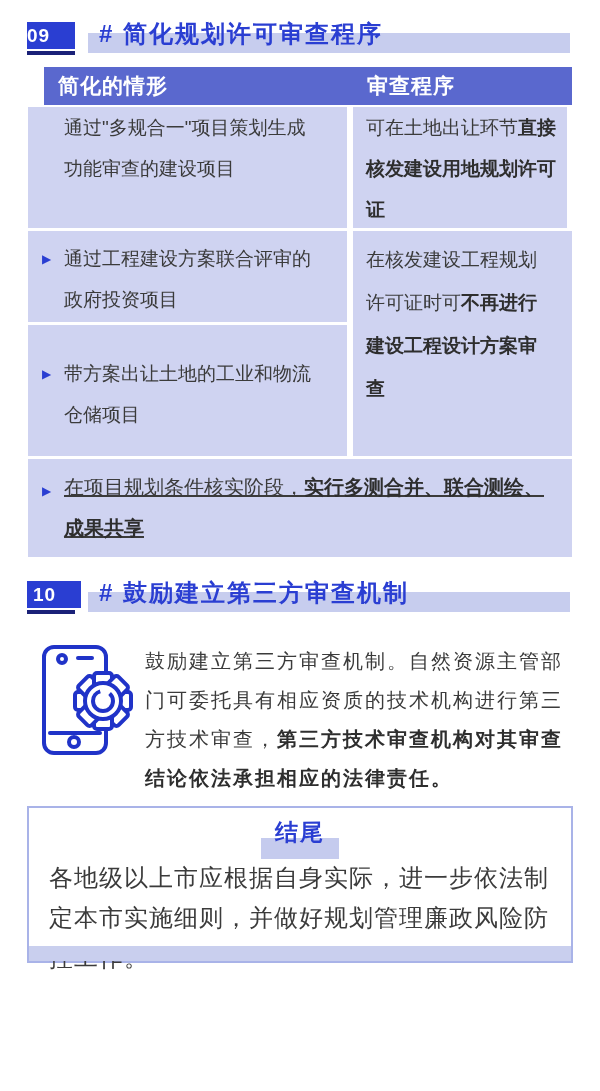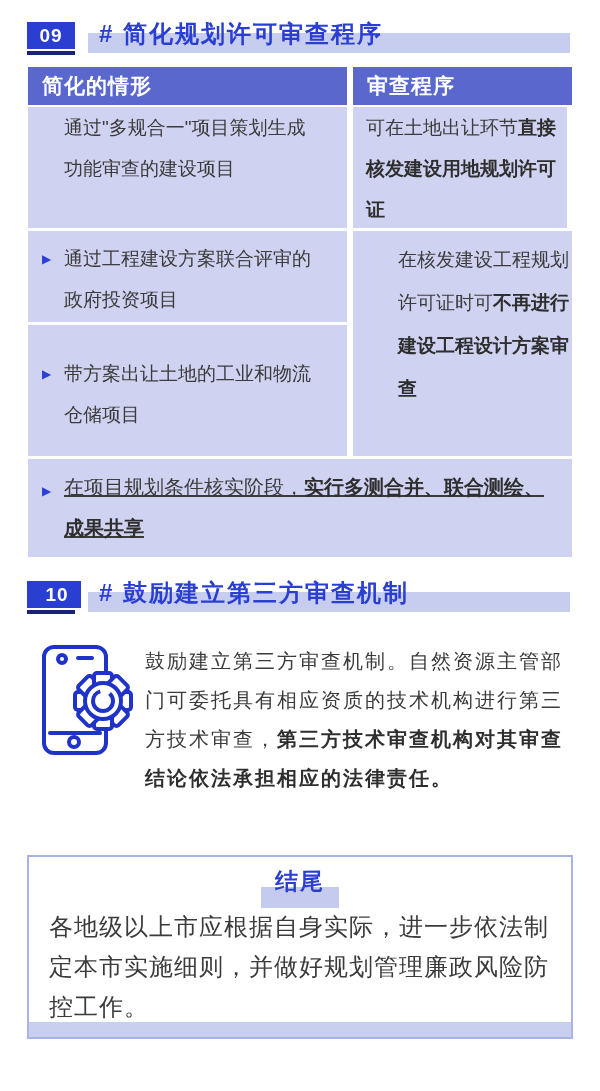--- a/index.html
+++ b/index.html
@@ -10,21 +10,21 @@
     --cellbg:#cfd3f1;
     --ink:#3b3b3b;
     --boxborder:#a9b3e8;
     --strip:#c9cfee;
   }
   html,body{margin:0;padding:0;background:#ffffff;}
   body{font-family:"Liberation Sans", sans-serif;}
   .page{position:relative;width:600px;height:1091px;background:#ffffff;overflow:hidden;}
 
   .badge{position:absolute;width:48px;height:27px;background:var(--blue);color:#fff;
-         font-weight:bold;font-size:19px;line-height:27px;text-align:center;letter-spacing:1px;}
+         font-weight:bold;font-size:19px;line-height:27px;letter-spacing:1px;}
   .badge-line{position:absolute;width:48px;height:4px;background:var(--navy);}
   .head-bar{position:absolute;height:20px;background:var(--lav);}
   .head-title{position:absolute;color:var(--blue);font-weight:bold;font-size:24px;
               letter-spacing:2px;white-space:nowrap;line-height:30px;}
 
   .th{position:absolute;height:38px;background:var(--thbg);color:#ffffff;font-weight:bold;
       font-size:21px;line-height:38px;padding-left:14px;box-sizing:border-box;letter-spacing:1px;}
   .cell{position:absolute;background:var(--cellbg);box-sizing:border-box;}
   .cell-text{color:var(--ink);font-size:19px;line-height:41px;}
   .cell-text b{font-weight:bold;color:#2e2e2e;}
@@ -45,21 +45,21 @@
 </head>
 <body>
 
 <div class="page">
 
   <div class="head-bar" style="left:88px;top:33px;width:482px;"></div>
   <div class="badge" style="left:27px;top:22px;">09</div>
   <div class="badge-line" style="left:27px;top:51px;"></div>
   <div class="head-title" style="left:99px;top:19px;"># 简化规划许可审查程序</div>
 
-  <div class="th" style="left:28px;top:67px;width:319px;">简化的情形</div>
+  <div class="th" style="left:44px;top:67px;width:319px;">简化的情形</div>
   <div class="th" style="left:353px;top:67px;width:219px;">审查程序</div>
 
   <div class="cell" style="left:28px;top:107px;width:319px;height:121px;">
     <span class="bullet" style="left:14px;top:121px;">▶</span>
     <div class="cell-text" style="margin:0 0 0 36px;width:256px;">通过"多规合一"项目策划生成功能审查的建设项目</div>
   </div>
 
   <div class="cell" style="left:353px;top:107px;width:214px;height:121px;">
     <div class="cell-text" style="margin:0 0 0 13px;width:198px;">
       <span>可在土地出让环节</span><b>直接核发建设用地规划许可证</b>
@@ -69,21 +69,21 @@
   <div class="cell" style="left:28px;top:231px;width:319px;height:91px;">
     <span class="bullet" style="left:14px;top:21px;">▶</span>
     <div class="cell-text" style="margin:7px 0 0 36px;width:256px;">通过工程建设方案联合评审的政府投资项目</div>
   </div>
 
   <div class="cell" style="left:28px;top:325px;width:319px;height:131px;">
     <span class="bullet" style="left:14px;top:42px;">▶</span>
     <div class="cell-text" style="margin:28px 0 0 36px;width:256px;">带方案出让土地的工业和物流仓储项目</div>
   </div>
 
-  <div class="cell" style="left:353px;top:231px;width:219px;height:225px;padding-left:32px;">
+  <div class="cell" style="left:353px;top:231px;width:219px;height:225px;">
     <div class="cell-text" style="margin:7px 0 0 13px;width:185px;line-height:43px;">
       <span>在核发建设工程规划许可证时可</span><b>不再进行建设工程设计方案审查</b>
     </div>
   </div>
 
   <div class="cell" style="left:28px;top:459px;width:544px;height:98px;">
     <span class="bullet" style="left:14px;top:25px;">▶</span>
     <div class="cell-text" style="margin:8px 0 0 36px;width:490px;font-size:20px;text-decoration:underline;">
       <span>在项目规划条件核实阶段，</span><b>实行多测合并、联合测绘、成果共享</b>
     </div>
@@ -113,21 +113,21 @@
         <circle r="18" fill="#ffffff"></circle>
         <circle r="10" fill="none" stroke-dasharray="44 10"></circle>
       </g>
     </svg>
   </div>
 
   <div class="para" style="left:145px;top:642px;width:424px;">
     <span>鼓励建立第三方审查机制。自然资源主管部门可委托具有相应资质的技术机构进行第三方技术审查，</span><b>第三方技术审查机构对其审查结论依法承担相应的法律责任。</b>
   </div>
 
-  <div class="end-box" style="left:27px;top:855px;width:546px;height:184px;text-decoration:underline;">
+  <div class="end-box" style="left:27px;top:806px;width:546px;height:157px;text-decoration:underline;">
     <div class="end-label-wrap">
       <div class="end-label-hl"></div>
       <span class="end-label">结尾</span>
     </div>
     <div class="end-para" style="left:20px;top:50px;width:510px;">各地级以上市应根据自身实际，进一步依法制定本市实施细则，并做好规划管理廉政风险防控工作。</div>
     <div class="end-strip"></div>
   </div>
 
 </div>
 

